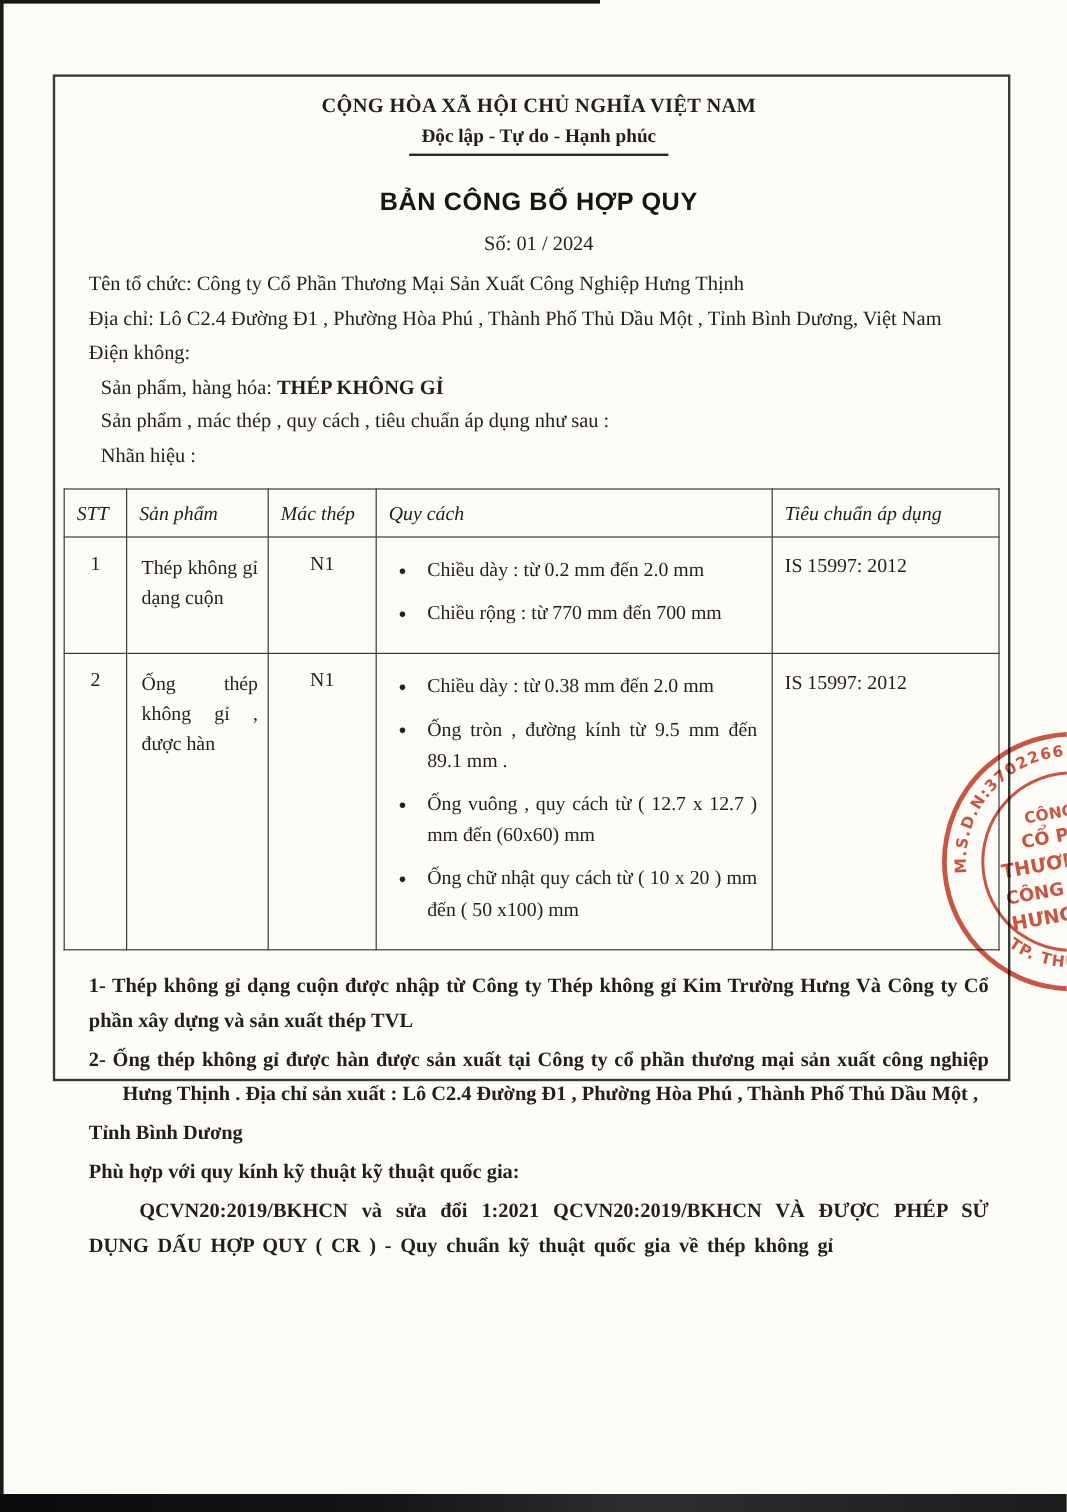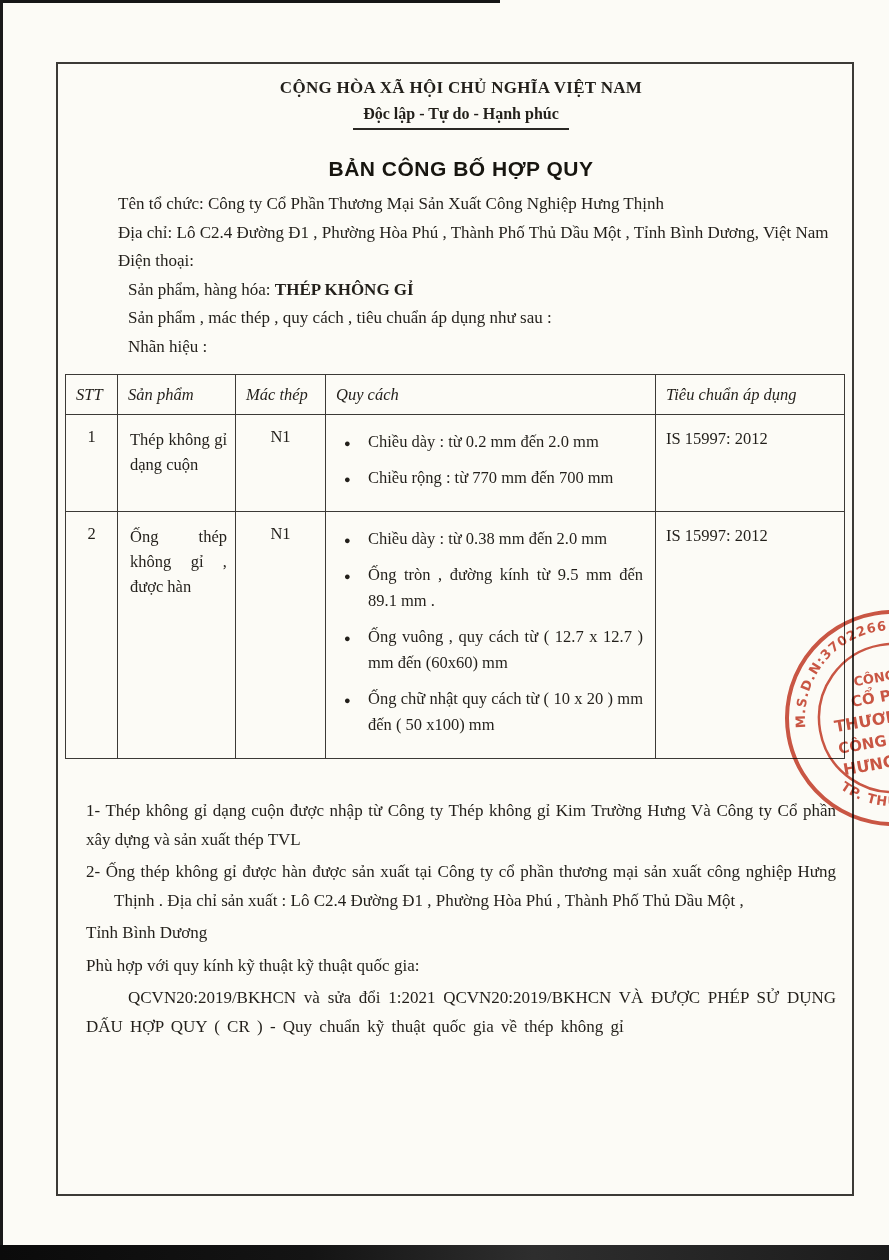--- a/index.html
+++ b/index.html
@@ -10,35 +10,35 @@
     font-family:"Liberation Serif","DejaVu Serif",serif;
     color:#221f1a;
   }
   
   .scan-top{position:absolute;top:0;left:0;width:500px;height:3px;background:#161616;}
   .scan-left{position:absolute;top:0;left:0;width:3px;height:1260px;background:#1a1a1a;}
   .scan-bottom{position:absolute;bottom:0;left:0;width:889px;height:15px;
     background:linear-gradient(to right,#0b0b0b 0%,#141414 35%,#2e2e2e 60%,#1c1c1c 100%);}
   
   .frame{
-    position:absolute;left:56px;top:62px;width:798px;height:1134px;
+    position:absolute;left:44px;top:62px;width:798px;height:839px;
     border:2px solid #3c3a36;box-sizing:border-box;
     background:transparent;
   }
   .content-top{padding:12px 16px 0 28px;}
   .nat-header{text-align:center;}
   .nh1{font-weight:bold;font-size:17px;line-height:24px;letter-spacing:.3px;}
   .nh2{margin-top:3px;font-weight:bold;font-size:16px;line-height:22px;}
   .nh2 .underlined{display:inline-block;border-bottom:2px solid #2a2824;padding:0 10px 3px 10px;}
   .title{
     margin:26px 0 0 0;text-align:center;font-weight:bold;font-size:21px;line-height:26px;
     font-family:"Liberation Sans","DejaVu Sans",sans-serif;letter-spacing:.5px;color:#17150f;
   }
   .doc-no{margin-top:9px;text-align:center;font-size:17px;line-height:24px;}
-  .bodytext{margin-top:8px;margin-left:32px;}
+  .bodytext{margin-top:8px;}
   .bodytext p{margin:0;font-size:17px;line-height:28.5px;text-align:justify;}
   .bodytext p.ind{padding-left:10px;}
   b.prod{font-weight:bold;}
   
   table.spec{
     border-collapse:collapse;table-layout:fixed;
     margin:13px 8px 0 7px;width:779px;
     font-size:16.5px;
   }
   table.spec th,table.spec td{
@@ -56,21 +56,21 @@
   .col-stt{width:52px;}.col-sp{width:118px;}.col-mt{width:90px;}.col-qc{width:330px;}.col-tc{width:189px;}
   td.c-qc ul{list-style:none;margin:0;padding:0;}
   td.c-qc li{
     position:relative;padding-left:26px;margin:4px 0 10px 0;
     line-height:26px;text-align:justify;
   }
   td.c-qc li::before{
     content:"●";position:absolute;left:2px;top:1px;font-size:11px;color:#221f1a;
   }
   
-  .notes{padding:0 16px 0 28px;margin-top:38px;}
+  .notes{padding:0 16px 0 28px;margin-top:16px;font-weight:bold;}
   .notes p{margin:0 0 4px 0;font-size:17px;line-height:28.5px;text-align:justify;}
   .note1{margin-left:40px;}
   .note2{margin-left:40px;padding-left:28px;text-indent:-28px;}
   .note3{margin-left:0;}
   .note4{margin-left:0;}
   .note5{margin:2px -8px 0 -24px;text-indent:42px;word-spacing:3px;}
   
   .stamp{
     position:absolute;left:763px;top:588px;width:260px;height:260px;
     transform:rotate(-10deg);opacity:.88;mix-blend-mode:multiply;pointer-events:none;
@@ -91,24 +91,25 @@
 
 <div class="frame">
   <div class="content-top">
     <div class="nat-header">
       <div class="nh1">CỘNG HÒA XÃ HỘI CHỦ NGHĨA VIỆT NAM</div>
       <div class="nh2">
         <span class="underlined">Độc lập - Tự do - Hạnh phúc</span>
       </div>
     </div>
     <h1 class="title">BẢN CÔNG BỐ HỢP QUY</h1>
+    <div class="doc-no">Số: 01 / 2024</div>
     <div class="bodytext">
       <p>Tên tổ chức: Công ty Cổ Phần Thương Mại Sản Xuất Công Nghiệp Hưng Thịnh</p>
       <p>Địa chỉ: Lô C2.4 Đường Đ1 , Phường Hòa Phú , Thành Phố Thủ Dầu Một , Tỉnh Bình Dương, Việt Nam</p>
-      <p>Điện thoại:</p>
+      <p>Điện không:</p>
       <p class="ind"><span>Sản phẩm, hàng hóa: </span><b class="prod">THÉP KHÔNG GỈ</b></p>
       <p class="ind">Sản phẩm , mác thép , quy cách , tiêu chuẩn áp dụng như sau :</p>
       <p class="ind">Nhãn hiệu :</p>
     </div>
   </div>
 
   <table class="spec">
     <colgroup>
       <col class="col-stt">
         <col class="col-sp">

